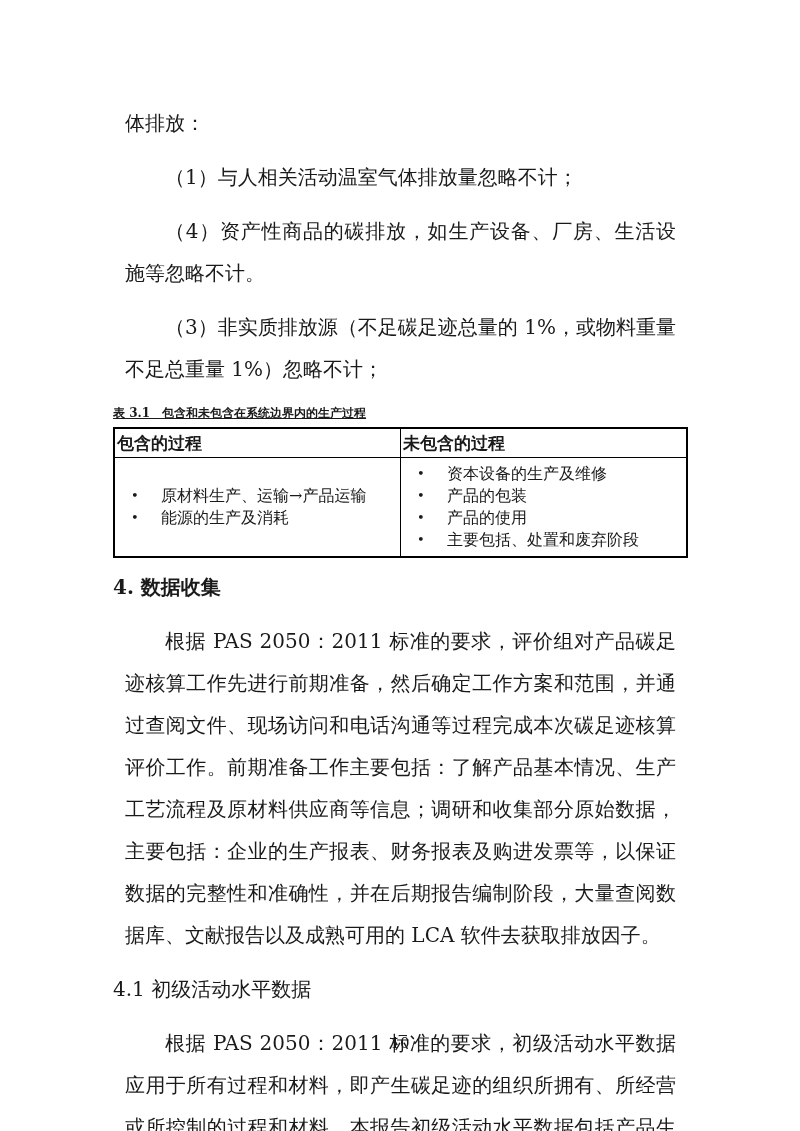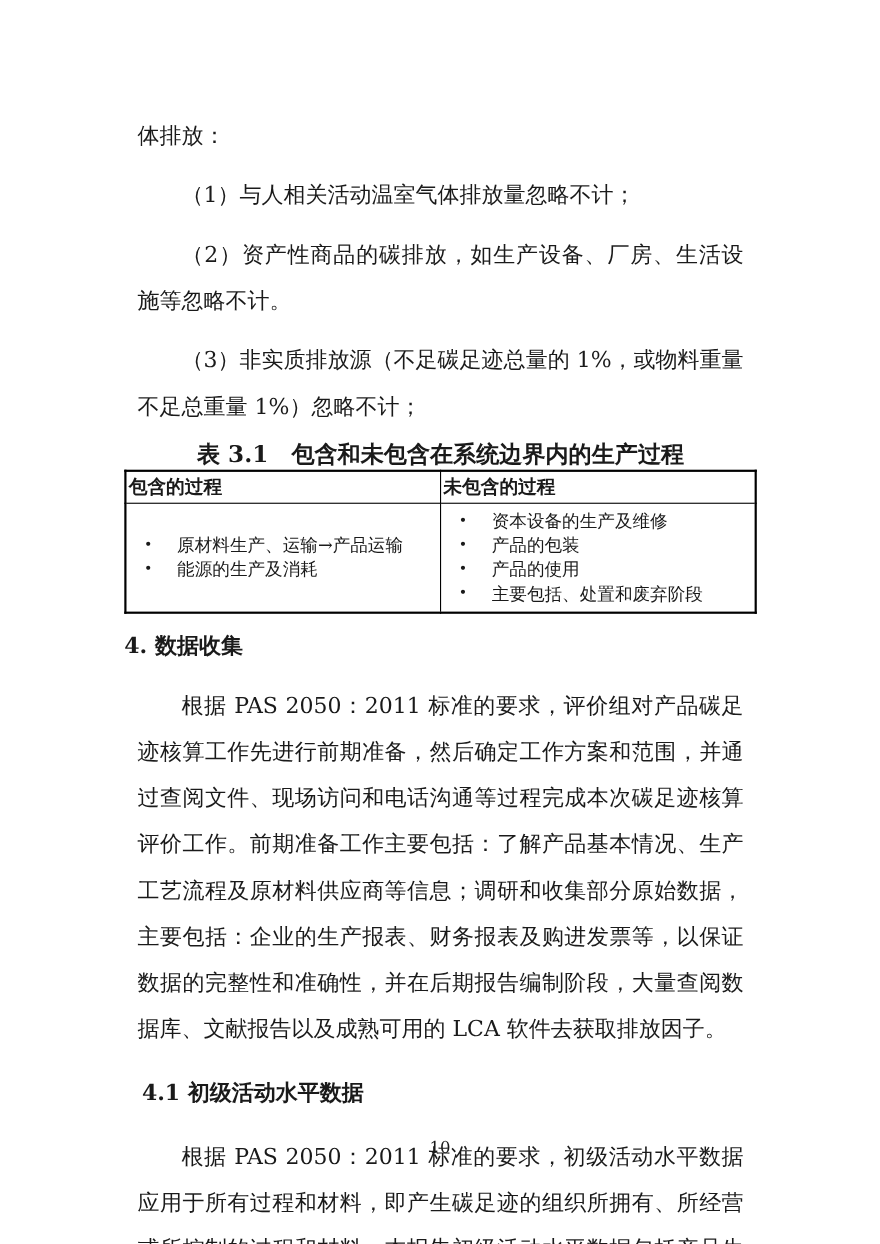--- a/index.html
+++ b/index.html
@@ -27,25 +27,25 @@
     line-height: 42px;
     text-align: justify;
     text-justify: inter-ideograph;
     margin: 12px;
     word-break: break-all;
   }
   .first-indent {
     text-indent: 2em;
   }
   .table-caption {
-    font-size: 21px;
+    font-size: 12px;
     font-weight: bold;
-    text-align: center;
     line-height: 22px;
     margin: 3px 0 3px 0;
+    text-decoration: underline;
   }
   table.boundary-table {
     width: 100%;
     border-collapse: collapse;
     border: 2px solid #000;
     table-layout: fixed;
   }
   table.boundary-table th {
     border: 1px solid #000;
     font-size: 17px;
@@ -74,44 +74,44 @@
     padding-left: 4px;
   }
   .section-heading {
     font-size: 20px;
     font-weight: bold;
     line-height: 42px;
     margin: 8px 0 0 0;
   }
   .subsection-heading {
     font-size: 20px;
-    font-weight: bold;
+    font-weight: normal;
     line-height: 42px;
-    margin: 16px;
+    margin: 0;
   }
   .page-number {
     position: absolute;
     top: 1033px;
     left: 0;
     width: 100%;
     text-align: center;
     font-size: 15px;
     line-height: 20px;
   }
 </style>
 </head>
 <body>
 
 <div class="page">
   <div class="content">
 
     <p class="body-text">体排放：</p>
 
     <p class="body-text first-indent">（1）与人相关活动温室气体排放量忽略不计；</p>
-    <p class="body-text first-indent">（2）资产性商品的碳排放，如生产设备、厂房、生活设施等忽略不计。</p>
+    <p class="body-text first-indent">（4）资产性商品的碳排放，如生产设备、厂房、生活设施等忽略不计。</p>
     <p class="body-text first-indent">（3）非实质排放源（不足碳足迹总量的 1%，或物料重量不足总重量 1%）忽略不计；</p>
 
     <div class="table-caption">表 3.1　包含和未包含在系统边界内的生产过程</div>
 
     <table class="boundary-table">
       <tbody>
         <tr>
           <th>包含的过程</th>
           <th>未包含的过程</th>
         </tr>

